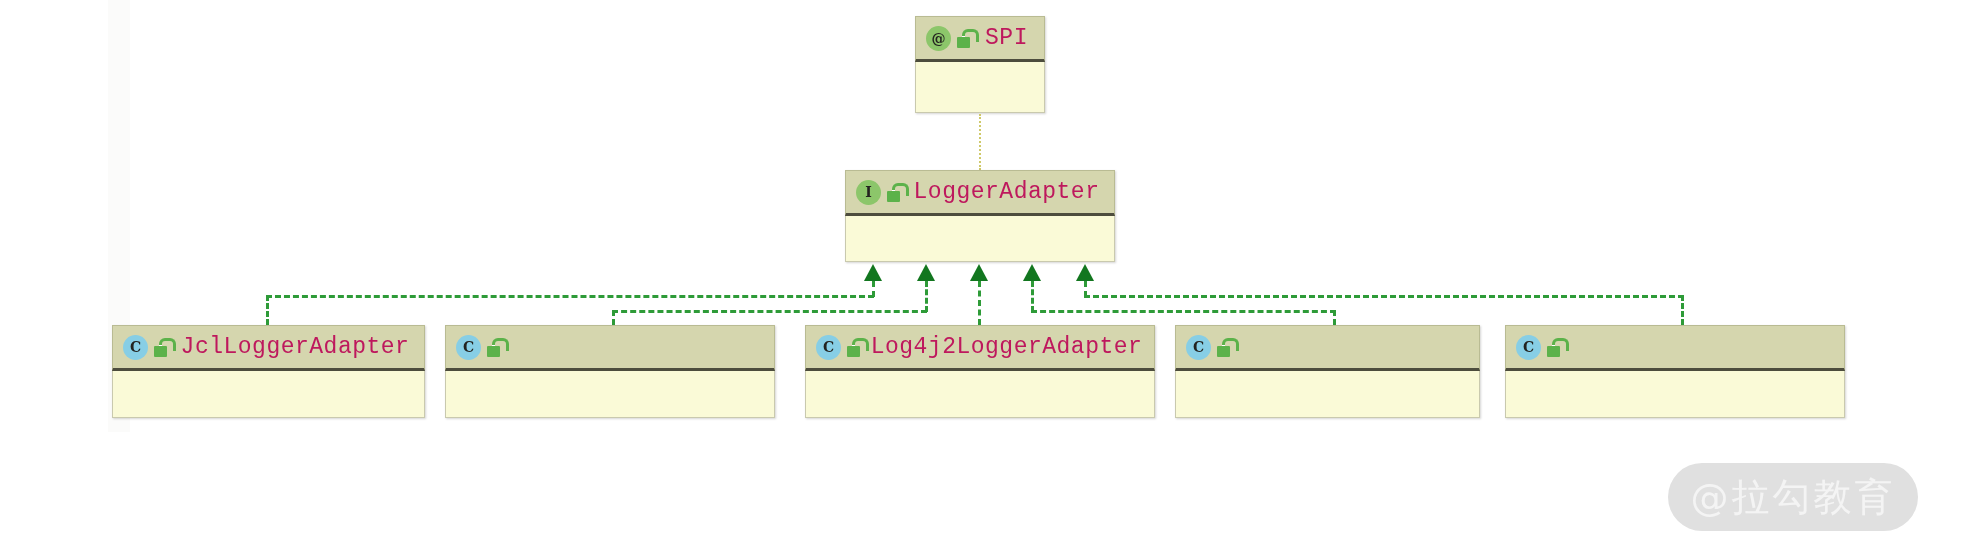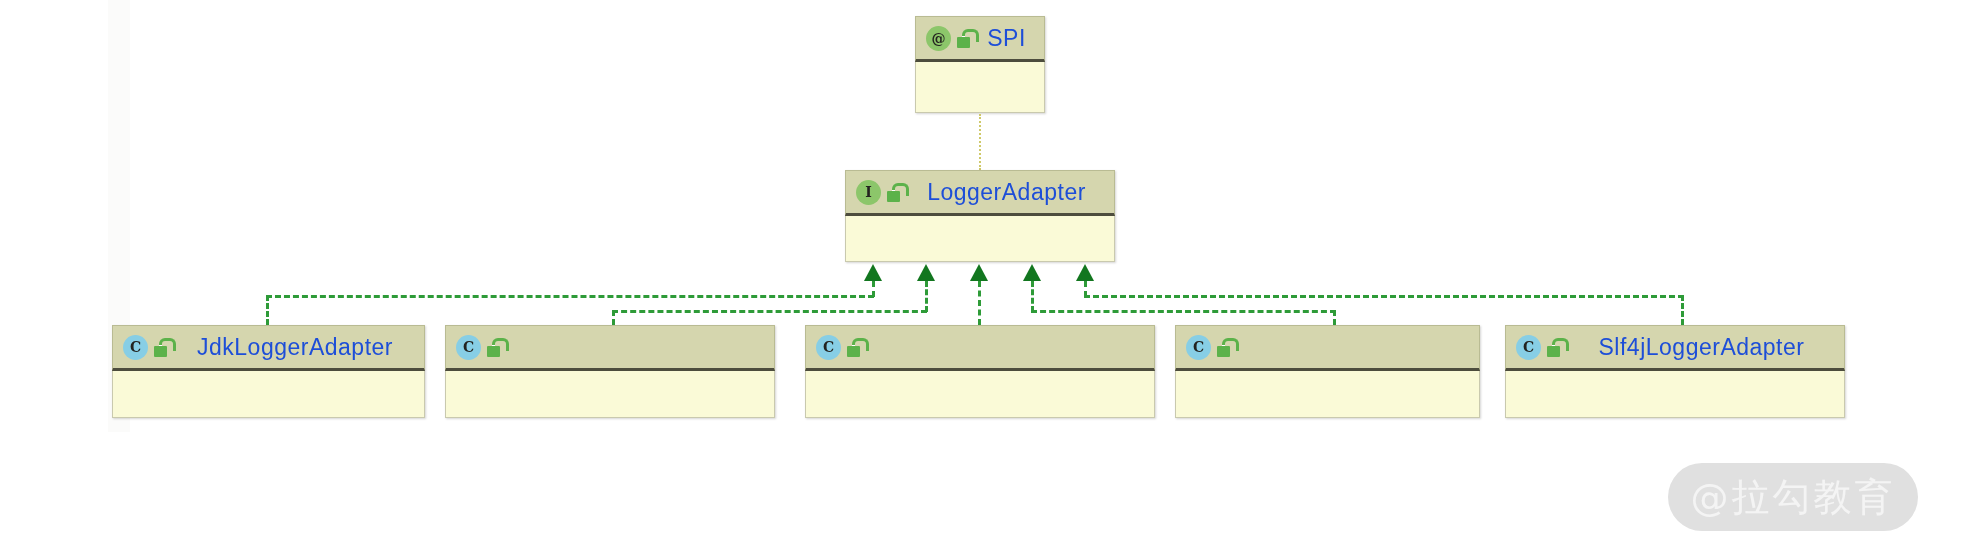--- a/index.html
+++ b/index.html
@@ -34,24 +34,24 @@
     box-sizing:border-box;
     background:#fafad7;
     border:1px solid #c9c9ae;
     border-top:none;
     box-shadow:1px 1px 2px rgba(0,0,0,.17);
   }
   .node .title{
     flex:1;
     text-align:center;
     font-size:23px;
-    color:#1d4ed8;
+    color:#be185d;
     letter-spacing:.5px;
     white-space:nowrap;
-    font-family:Liberation Sans, sans-serif;
+    font-family:Liberation Mono, monospace;
   }
 
   
   .ic{
     width:25px;height:25px;border-radius:50%;
     display:inline-flex;align-items:center;justify-content:center;
     font-size:14px;font-weight:bold;color:#23231f;
     flex:0 0 auto;
     font-family:"DejaVu Serif","Liberation Serif",serif;
   }
@@ -167,21 +167,21 @@
   <div class="dashh" style="left:1084px;top:295px;width:600px;"></div>
   <div class="dashv" style="left:1681px;top:295px;height:30px;"></div>
 
   <div class="node" style="left:112px;top:325px;width:313px;">
     <div class="hdr">
       <span class="ic ic-class">C</span>
       <span class="lock">
         <span class="shackle"></span>
           <span class="bodylock"></span>
       </span>
-      <span class="title">JdkLoggerAdapter</span>
+      <span class="title">JclLoggerAdapter</span>
     </div>
     <div class="body" style="height:47px;"></div>
   </div>
 
   <div class="node" style="left:445px;top:325px;width:330px;">
     <div class="hdr">
       <span class="ic ic-class">C</span>
       <span class="lock">
         <span class="shackle"></span>
           <span class="bodylock"></span>
@@ -190,20 +190,21 @@
     <div class="body" style="height:47px;"></div>
   </div>
 
   <div class="node" style="left:805px;top:325px;width:350px;">
     <div class="hdr">
       <span class="ic ic-class">C</span>
       <span class="lock">
         <span class="shackle"></span>
           <span class="bodylock"></span>
       </span>
+      <span class="title">Log4j2LoggerAdapter</span>
     </div>
     <div class="body" style="height:47px;"></div>
   </div>
 
   <div class="node" style="left:1175px;top:325px;width:305px;">
     <div class="hdr">
       <span class="ic ic-class">C</span>
       <span class="lock">
         <span class="shackle"></span>
           <span class="bodylock"></span>
@@ -212,21 +213,20 @@
     <div class="body" style="height:47px;"></div>
   </div>
 
   <div class="node" style="left:1505px;top:325px;width:340px;">
     <div class="hdr">
       <span class="ic ic-class">C</span>
       <span class="lock">
         <span class="shackle"></span>
           <span class="bodylock"></span>
       </span>
-      <span class="title">Slf4jLoggerAdapter</span>
     </div>
     <div class="body" style="height:47px;"></div>
   </div>
 
   <div class="watermark" style="left:1668px;top:463px;width:250px;height:68px;">
     <span>@拉勾教育</span>
   </div>
 
 </div>
 

